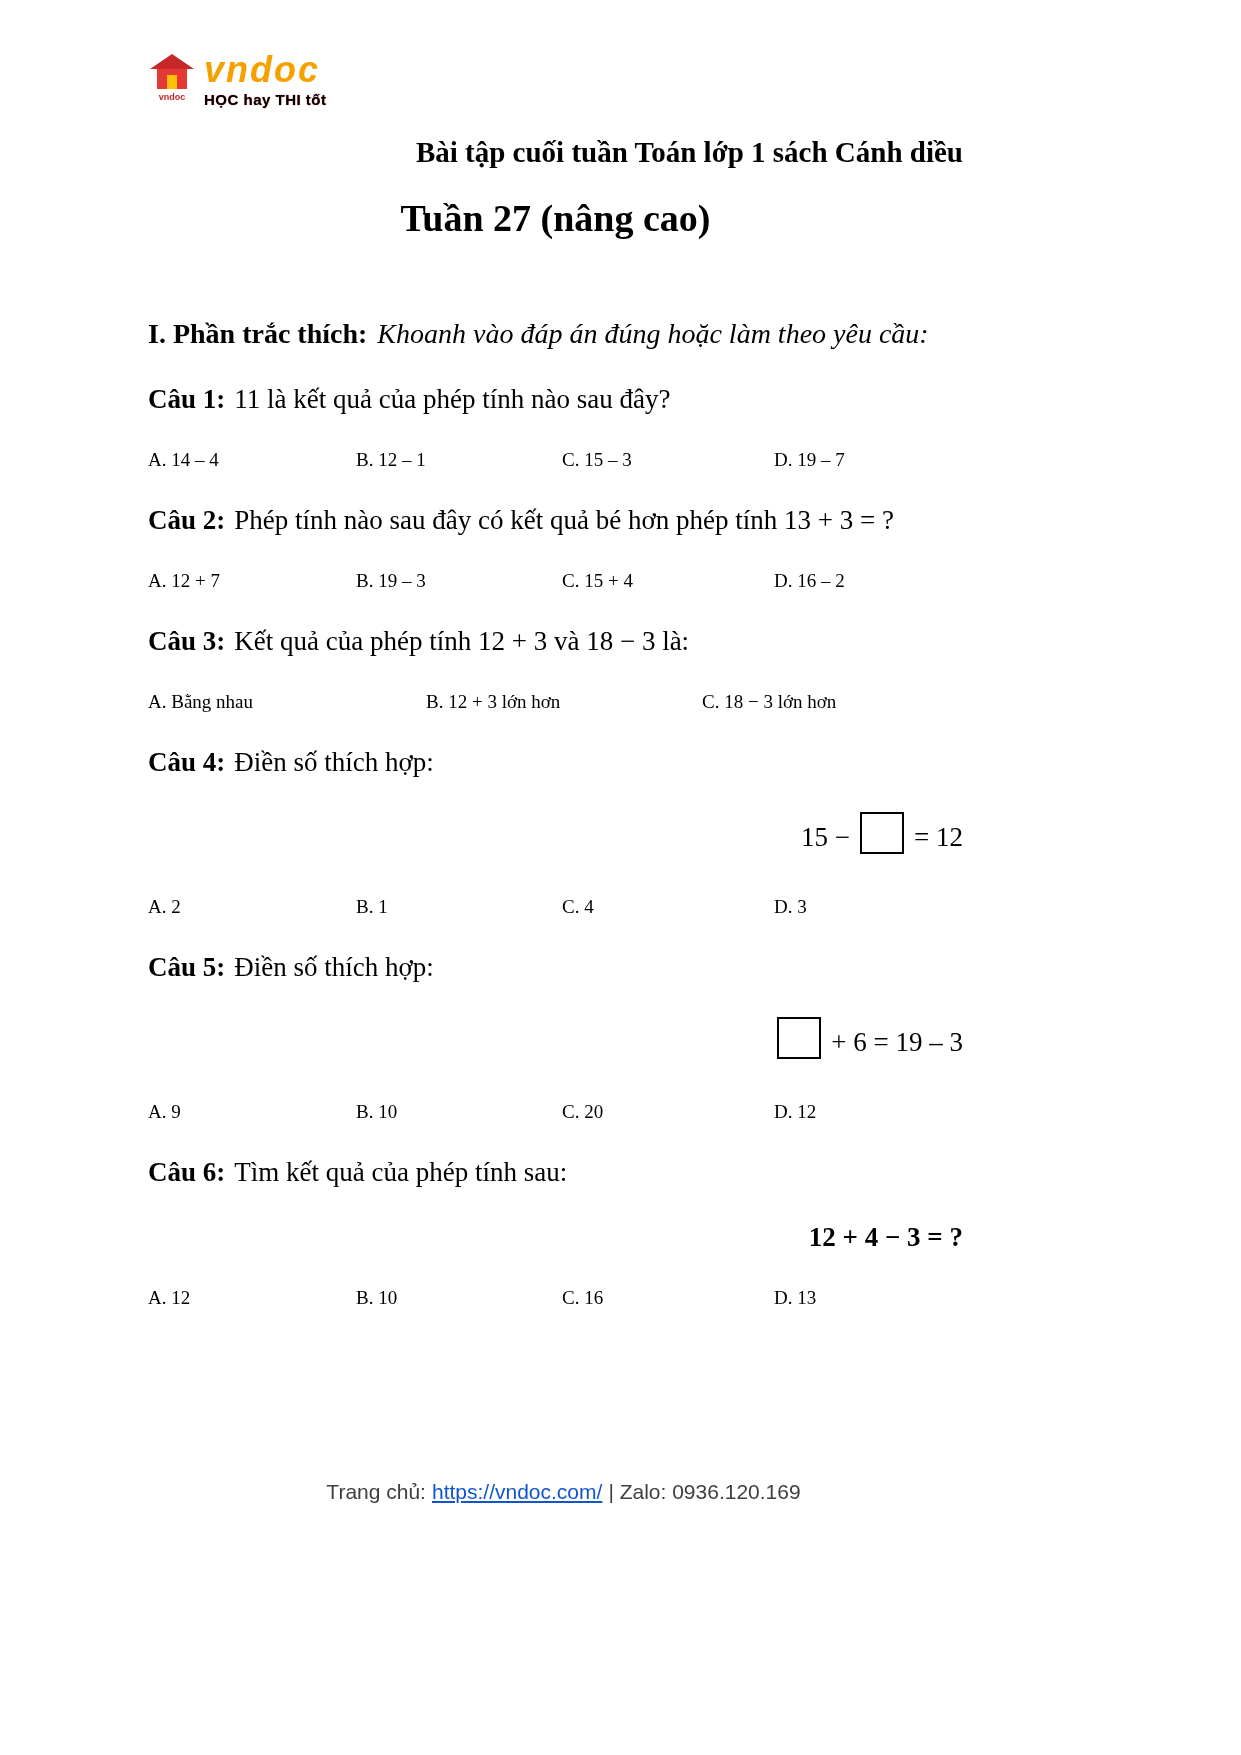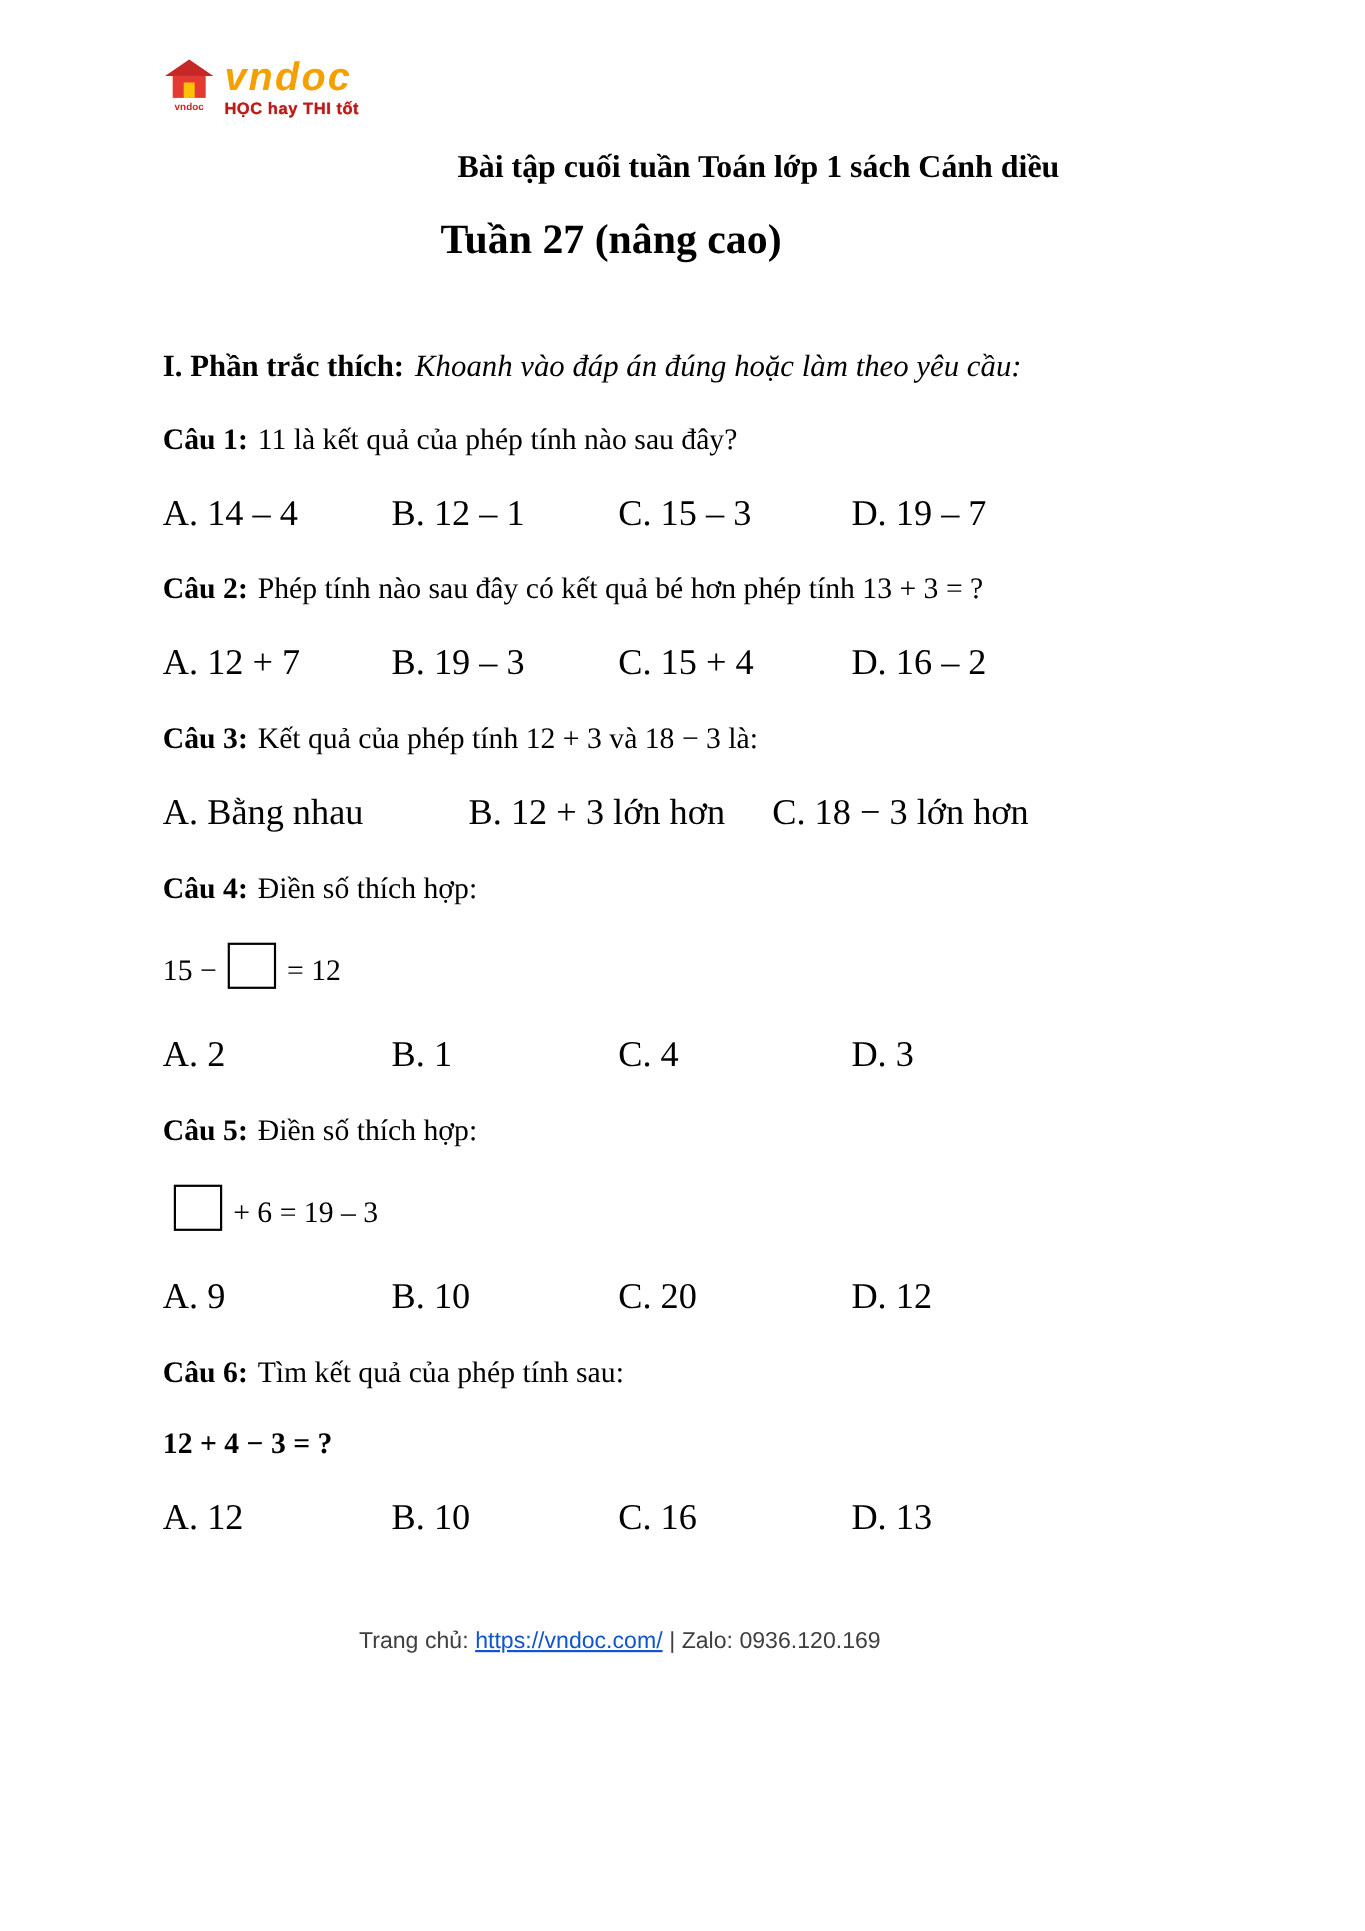--- a/index.html
+++ b/index.html
@@ -23,46 +23,46 @@
   .logo-text { display: flex; flex-direction: column; line-height: 1; }
   .brand {
     font-family: "Liberation Sans", sans-serif;
     font-weight: bold; font-style: italic;
     font-size: 36px; letter-spacing: 2px;
     color: #f6a000;
   }
   .tagline {
     font-family: "Liberation Sans", sans-serif;
     font-weight: bold; font-size: 15px; letter-spacing: 0.5px;
-    color: #b91c1c; text-shadow: 0 0 1px #c62828;
+    color: #000000; text-shadow: 0 0 1px #c62828;
     margin-top: 4px;
   }
 
   
   .title   { margin-top: 18px; text-align: right; font-weight: bold; font-size: 29px; }
   .subtitle{ margin-top: 27px; text-align: center; font-weight: bold; font-size: 38px; }
 
   
   .section { margin-top: 78px; font-size: 28px; }
   .section strong { font-weight: bold; margin-right: 10px; }
   .section em { font-style: italic; }
 
   
   .q { margin-top: 34px; font-size: 27px; }
   .q strong { font-weight: bold; margin-right: 9px; margin-top: 26px; }
 
   .opts {
     margin-top: 34px;
     display: grid;
     grid-template-columns: 208px 206px 212px 1fr;
-    font-size: 33px;
+    font-size: 19px;
   }
   .opts-3 { grid-template-columns: 278px 276px 1fr; }
 
-  .equation { margin-top: 34px; text-align: left; font-size: 27px; }
+  .equation { margin-top: 34px; text-align: right; font-size: 27px; }
   .equation-bold { font-weight: bold; }
   .eq-part { display: inline-block; vertical-align: middle; }
   .blank-box {
     display: inline-block;
     width: 40px; height: 38px;
     border: 2px solid #000;
     vertical-align: middle;
     margin: 0 10px 8px 10px;
     background: #fff;
   }

